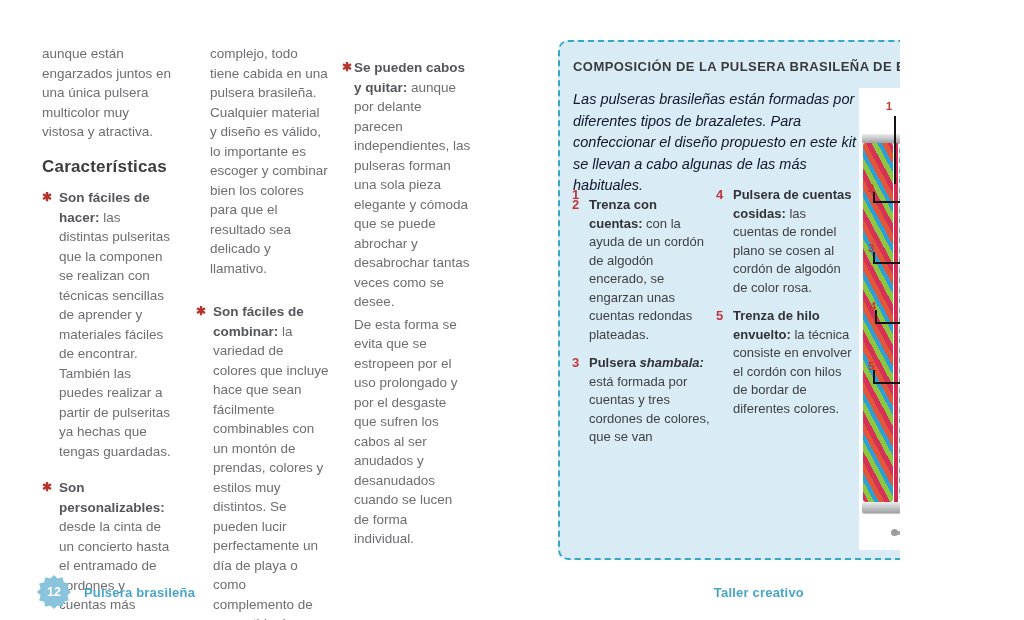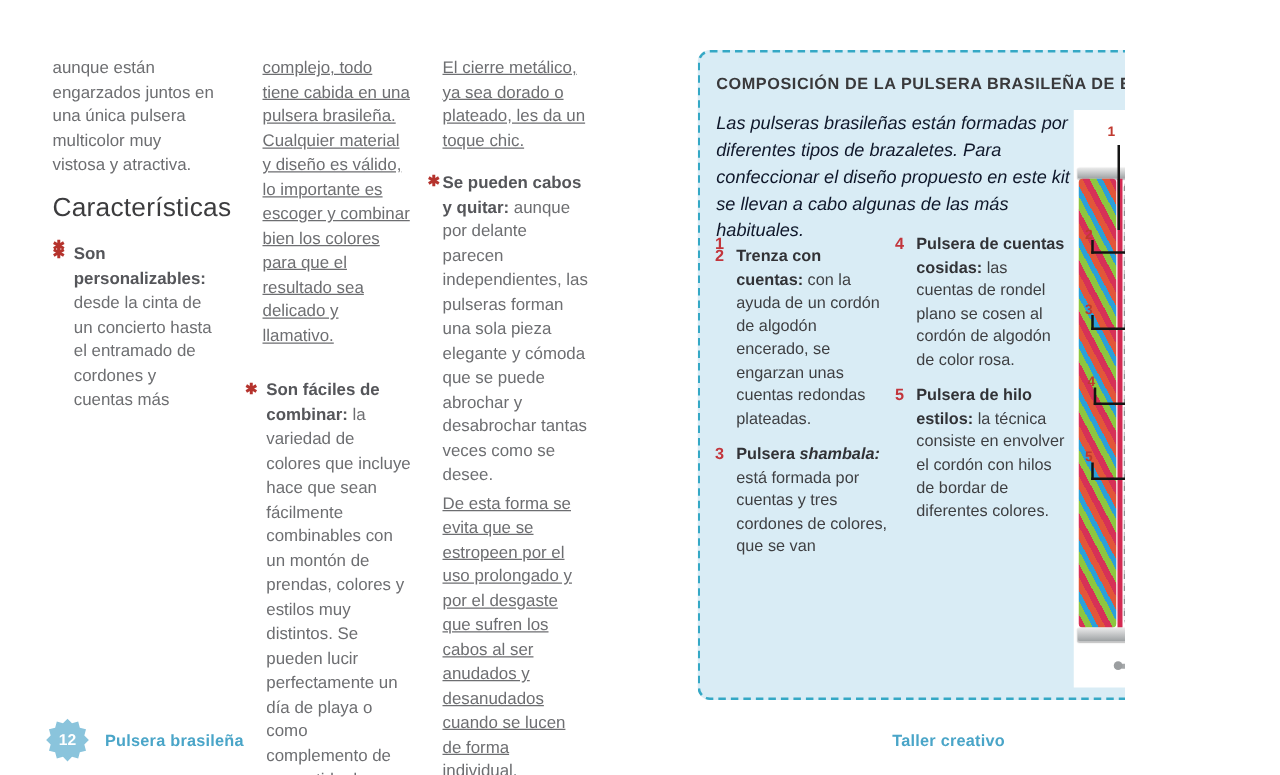--- a/index.html
+++ b/index.html
@@ -6,23 +6,23 @@
   .page{position:relative;width:900px;height:620px;background:#ffffff;overflow:hidden;
         font-family:"Liberation Sans",sans-serif;border-radius:11px;-webkit-font-smoothing:antialiased;}
 
   
   .textcol{position:absolute;top:44px;font-size:13.5px;line-height:19.5px;color:#6d6e71;}
   .col1{left:42px;width:130px;}
   .col2{left:196px;width:133px;}
   .col3{left:342px;width:129px;}
   .textcol p{margin:0;}
   .textcol b{color:#55565a;}
-  .indent{padding-left:14px;text-decoration:underline;}
+  .indent{padding-left:14px;}
   .col3 .indent{padding-left:12px;}
-  h2.sect{font-size:21px;font-weight:normal;color:#3c3c3e;margin:15px 0 6px 0;letter-spacing:0.2px;}
+  h2.sect{font-size:17px;font-weight:bold;color:#3c3c3e;margin:15px 0 6px 0;letter-spacing:0.2px;}
   .bullet{position:relative;padding-left:17px;margin-top:12px;}
   .col2 .bullet{margin-top:24px;}
   .col3 .bullet{margin-top:14px;padding-left:12px;}
   .col1 .bullet.second{margin-top:17px;}
   .ast{position:absolute;left:0;top:0;color:#b5332d;font-size:12px;font-weight:bold;}
   .para2{margin-top:3px !important;}
 
   
   .panel{position:absolute;left:558px;top:40px;width:428px;height:520px;box-sizing:border-box;
          background:#d9ecf5;border:2px dashed #35a8c5;border-radius:10px;}
@@ -87,37 +87,37 @@
 </head>
 <body>
 
 <div class="page">
 
   <div class="textcol col1">
     <p>aunque están engarzados juntos en una única pulsera multicolor muy vistosa y atractiva.</p>
     <h2 class="sect">Características</h2>
     <div class="bullet">
       <span class="ast">✱</span>
+      <p><b>Son fáciles de hacer:</b> <span>las distintas pulseritas que la componen se realizan con técnicas sencillas de aprender y materiales fáciles de encontrar. También las puedes realizar a partir de pulseritas ya hechas que tengas guardadas.</span></p>
     </div>
     <div class="bullet second">
       <span class="ast">✱</span>
       <p><b>Son personalizables:</b> <span>desde la cinta de un concierto hasta el entramado de cordones y cuentas más</span></p>
     </div>
   </div>
 
   <div class="textcol col2">
     <p class="indent">complejo, todo tiene cabida en una pulsera brasileña. Cualquier material y diseño es válido, lo importante es escoger y combinar bien los colores para que el resultado sea delicado y llamativo.</p>
     <div class="bullet">
       <span class="ast">✱</span>
       <p><b>Son fáciles de combinar:</b> <span>la variedad de colores que incluye hace que sean fácilmente combinables con un montón de prendas, colores y estilos muy distintos. Se pueden lucir perfectamente un día de playa o como complemento de un vestido de fiesta.</span></p>
     </div>
   </div>
 
   <div class="textcol col3">
-    <p class="indent">El cierre metálico, ya sea dorado o plateado, les da un toque chic.</p>
     <div class="bullet">
       <span class="ast">✱</span>
       <p><b>Se pueden cabos y quitar:</b> <span>aunque por delante parecen independientes, las pulseras forman una sola pieza elegante y cómoda que se puede abrochar y desabrochar tantas veces como se desee.</span></p>
     </div>
     <p class="indent para2">De esta forma se evita que se estropeen por el uso prolongado y por el desgaste que sufren los cabos al ser anudados y desanudados cuando se lucen de forma individual.</p>
   </div>
 
   <div class="panel">
     <div class="panel-title">COMPOSICIÓN DE LA PULSERA BRASILEÑA DE ESTE KIT</div>
     <p class="panel-intro">Las pulseras brasileñas están formadas por diferentes tipos de brazaletes. Para confeccionar el diseño propuesto en este kit se llevan a cabo algunas de las más habituales.</p>
@@ -136,21 +136,21 @@
       </div>
     </div>
 
     <div class="plist pcol2">
       <div class="pitem">
         <span class="pnum">4</span>
         <p><b><span>Pulsera de cuentas cosidas:</span><i></i></b> <span>las cuentas de rondel plano se cosen al cordón de algodón de color rosa.</span></p>
       </div>
       <div class="pitem">
         <span class="pnum">5</span>
-        <p><b><span>Pulsera de hilo estilos:</span><i></i></b> <span>la técnica consiste en envolver el cordón con hilos de bordar de diferentes colores.</span></p>
+        <p><b><span>Trenza de hilo envuelto:</span><i></i></b> <span>la técnica consiste en envolver el cordón con hilos de bordar de diferentes colores.</span></p>
       </div>
     </div>
 
     <div class="photo">
       <div class="ring"></div>
       <div class="ring-link"></div>
       <div class="bar top"></div>
       <div class="strand s-braid"></div>
       <div class="strand s-redcord"></div>
       <div class="strand s-chain"></div>

